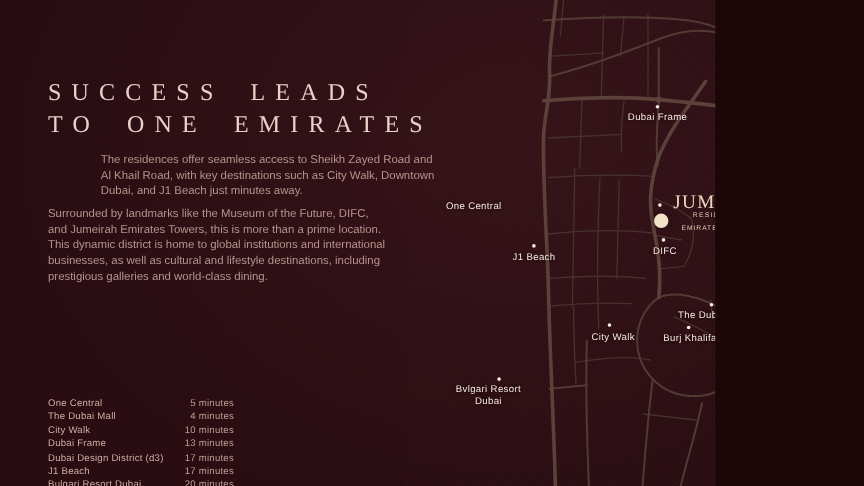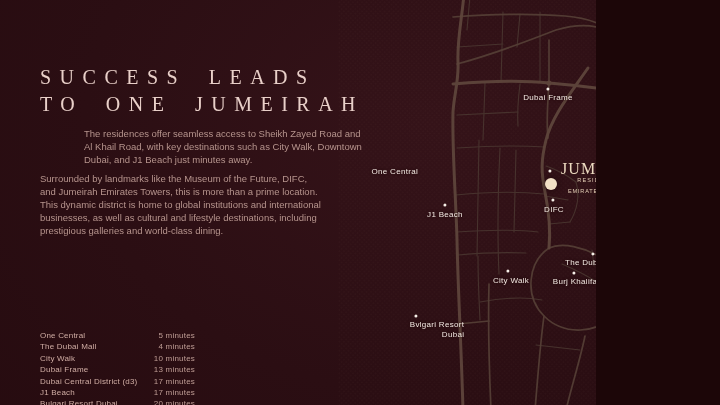--- a/index.html
+++ b/index.html
@@ -120,21 +120,21 @@
       <path d="M 453,84 C 490,81 520,80 549,83 C 572,85 590,87 612,90"></path>
       <path d="M 588,68 C 570,94 552,116 546,140 C 541,160 541,172 545,192 C 549,212 551,228 549,248"></path>
       <path d="M 616,378 C 645,388 685,393 726,396"></path>
       <circle cx="549" cy="83" r="2.6" fill="#5e453b" stroke="none"></circle>
       <circle cx="617" cy="377" r="1.6" fill="#5e453b" stroke="none"></circle>
     </g>
   </svg>
 
   <div class="headline">
     <div>SUCCESS LEADS</div>
-    <div>TO ONE JUMEIRAH</div>
+    <div>TO ONE EMIRATES</div>
   </div>
 
   <div class="para p1">The residences offer seamless access to Sheikh Zayed Road and
 Al Khail Road, with key destinations such as City Walk, Downtown
 Dubai, and J1 Beach just minutes away.</div>
   <div class="para p2">Surrounded by landmarks like the Museum of the Future, DIFC,
 and Jumeirah Emirates Towers, this is more than a prime location.
 This dynamic district is home to global institutions and international
 businesses, as well as cultural and lifestyle destinations, including
 prestigious galleries and world-class dining.</div>
@@ -150,21 +150,21 @@
     </div>
     <div class="trow">
       <span class="tname">City Walk</span>
       <span class="ttime">10 minutes</span>
     </div>
     <div class="trow">
       <span class="tname">Dubai Frame</span>
       <span class="ttime">13 minutes</span>
     </div>
     <div class="trow">
-      <span class="tname">Dubai Central District (d3)</span>
+      <span class="tname">Dubai Design District (d3)</span>
       <span class="ttime">17 minutes</span>
     </div>
     <div class="trow">
       <span class="tname">J1 Beach</span>
       <span class="ttime">17 minutes</span>
     </div>
     <div class="trow">
       <span class="tname">Bulgari Resort Dubai</span>
       <span class="ttime">20 minutes</span>
     </div>
@@ -197,16 +197,16 @@
   <div class="mdot" style="left:593px;top:254px;"></div>
   <div class="mlabel center" style="left:594px;top:258px;">The Dubai Mall</div>
 
   <div class="mdot" style="left:574px;top:273px;"></div>
   <div class="mlabel center" style="left:575px;top:277px;">Burj Khalifa</div>
 
   <div class="mdot" style="left:665px;top:249px;"></div>
   <div class="mlabel center" style="left:665px;top:253px;">d3</div>
 
   <div class="mdot" style="left:416px;top:316px;"></div>
-  <div class="mlabel center multi" style="left:437px;top:320px;text-align:right;">Bvlgari Resort
+  <div class="mlabel center multi" style="left:407px;top:320px;">Bvlgari Resort
 Dubai</div>
 
 </div>
 
 </body></html>

